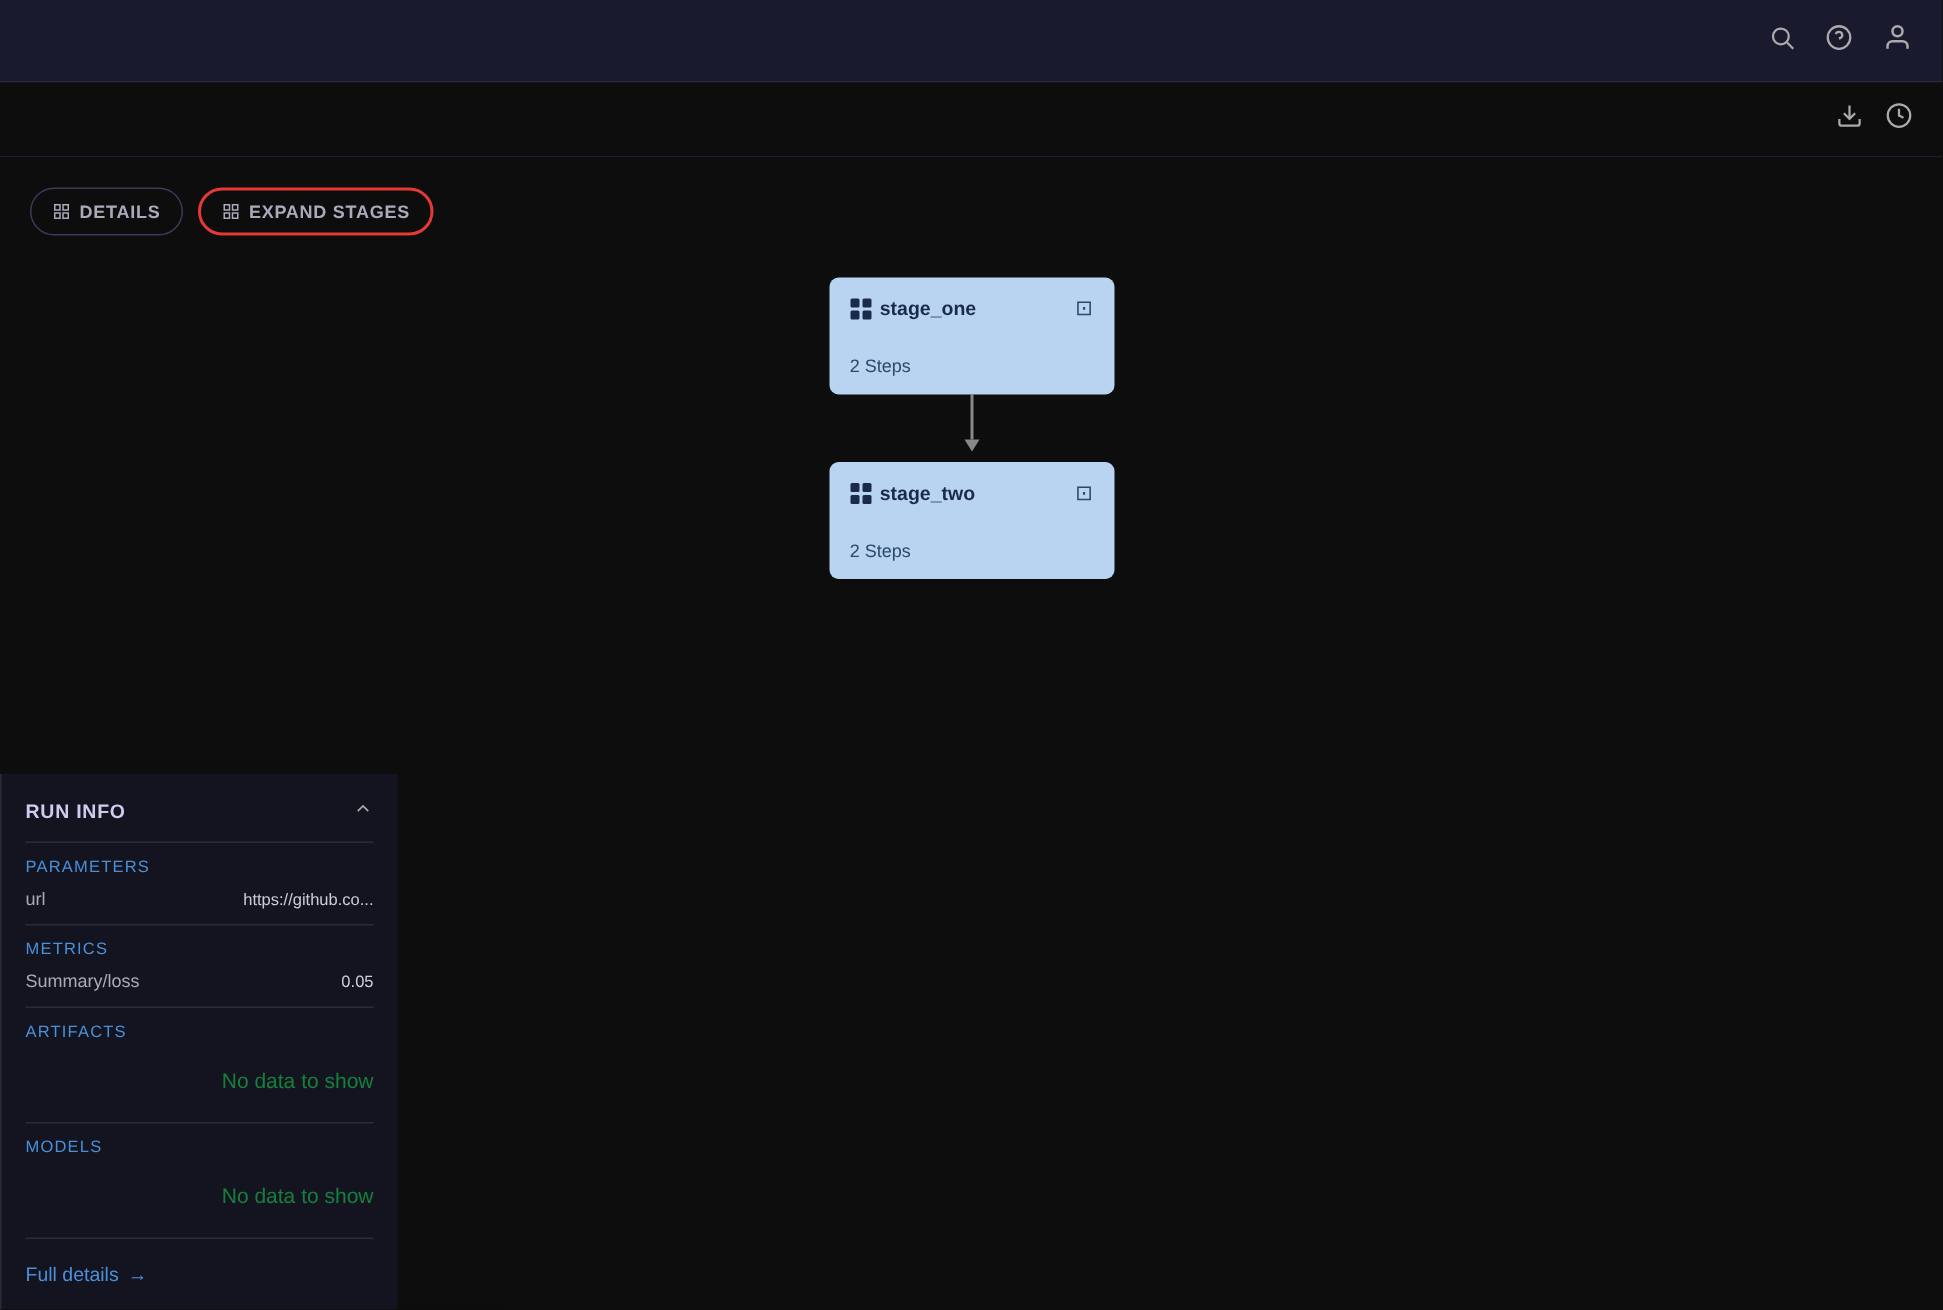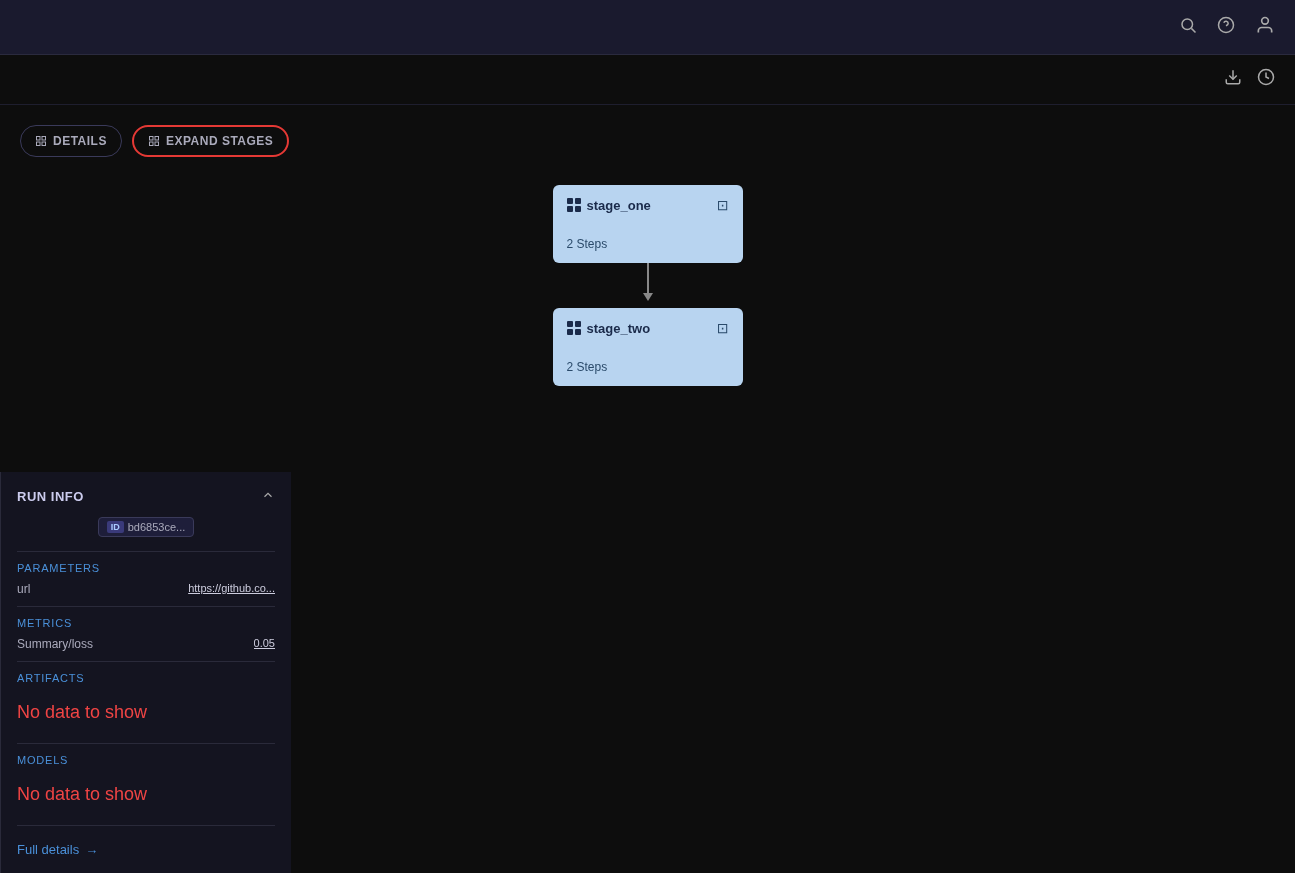--- a/index.html
+++ b/index.html
@@ -101,21 +101,21 @@
 
     .stage-node {
       width: 190px;
       background: #b8d4f0;
       border-radius: 6px;
       padding: 12px 14px;
       position: relative;
     }
     .stage-node-header {
       display: flex;
-      align-items: center;
+      align-items: flex-end;
       justify-content: space-between;
       margin-bottom: 6px;
     }
     .stage-node-title {
       display: flex;
       align-items: center;
       gap: 6px;
       color: #1a2a4a;
       font-size: 13px;
       font-weight: 600;
@@ -157,21 +157,21 @@
     .connector-arrowhead {
       width: 0;
       height: 0;
       border-left: 5px solid transparent;
       border-right: 5px solid transparent;
       border-top: 8px solid #888;
     }
 
     
     .right-sidebar {
-      width: 291px;
+      width: 265px;
       background: #141420;
       border-left: 1px solid #2a2a3a;
       overflow-y: auto;
       padding: 16px;
     }
 
     .run-info-header {
       display: flex;
       align-items: center;
       justify-content: space-between;
@@ -226,41 +226,40 @@
       font-size: 11px;
       font-weight: 400;
       letter-spacing: 0.8px;
       text-transform: uppercase;
       margin-bottom: 8px;
     }
 
     .param-row {
       display: flex;
       justify-content: space-between;
-      align-items: flex-start;
+      align-items: flex-end;
       margin-bottom: 6px;
       font-size: 12px;
     }
     .param-key {
       color: #aab;
     }
     .param-value {
       color: #ccd;
       font-size: 11px;
       max-width: 130px;
       overflow: hidden;
       text-overflow: ellipsis;
       white-space: nowrap;
-      text-decoration: underline;
     }
 
     .no-data-text {
-      color: #ef4444;
-      font-size: 18px;
-      text-align: left;
+      color: #15803d;
+      font-size: 14px;
+      text-align: right;
       padding: 10px 0;
     }
 
     .full-details-link {
       display: flex;
       align-items: flex-start;
       gap: 6px;
       color: #4a90d9;
       font-size: 13px;
       cursor: pointer;
@@ -380,26 +379,20 @@
 
     <div class="run-info-header">
       <span class="run-info-title">RUN INFO</span>
       <span class="collapse-icon">
         <svg width="14" height="14" viewBox="0 0 24 24" fill="none" stroke="#aaa" stroke-width="2">
           <polyline points="18 15 12 9 6 15"></polyline>
         </svg>
       </span>
     </div>
 
-    <div class="run-id-row">
-      <div class="run-id-badge">
-        <span class="run-id-label">ID</span>
-        <span>bd6853ce...</span>
-      </div>
-    </div>
 
     <hr class="section-divider">
 
     <div class="section-title">PARAMETERS</div>
     <div class="param-row">
       <span class="param-key">url</span>
       <span class="param-value">https://github.co...</span>
     </div>
 
     <hr class="section-divider">

